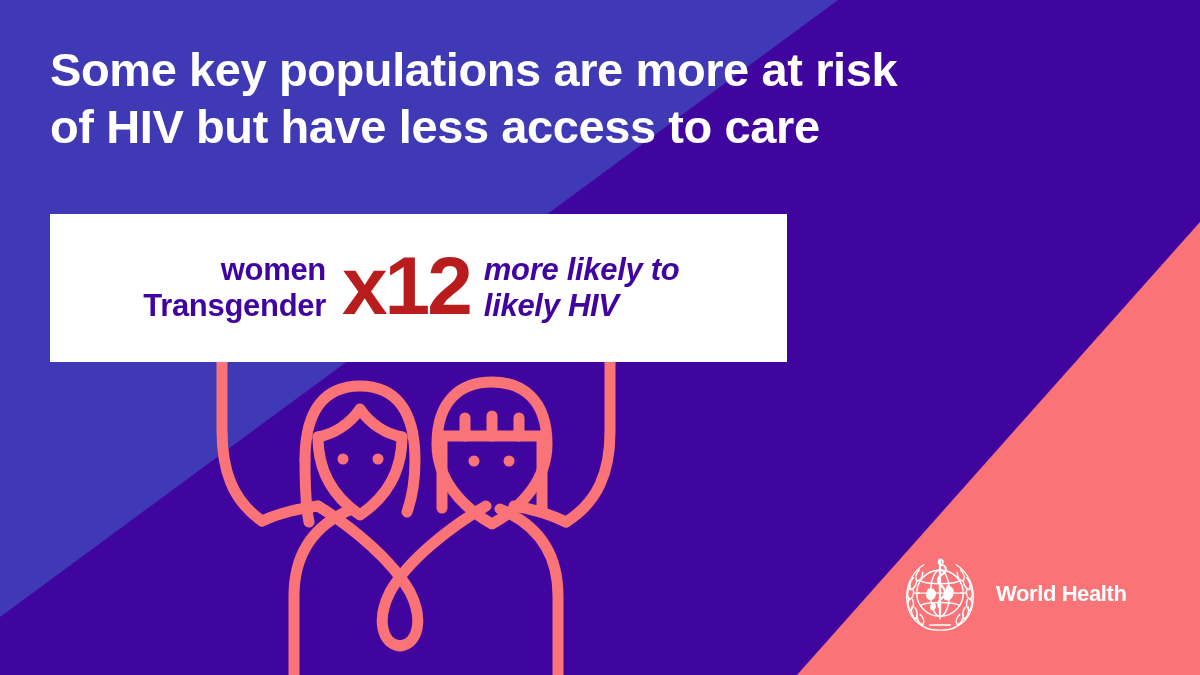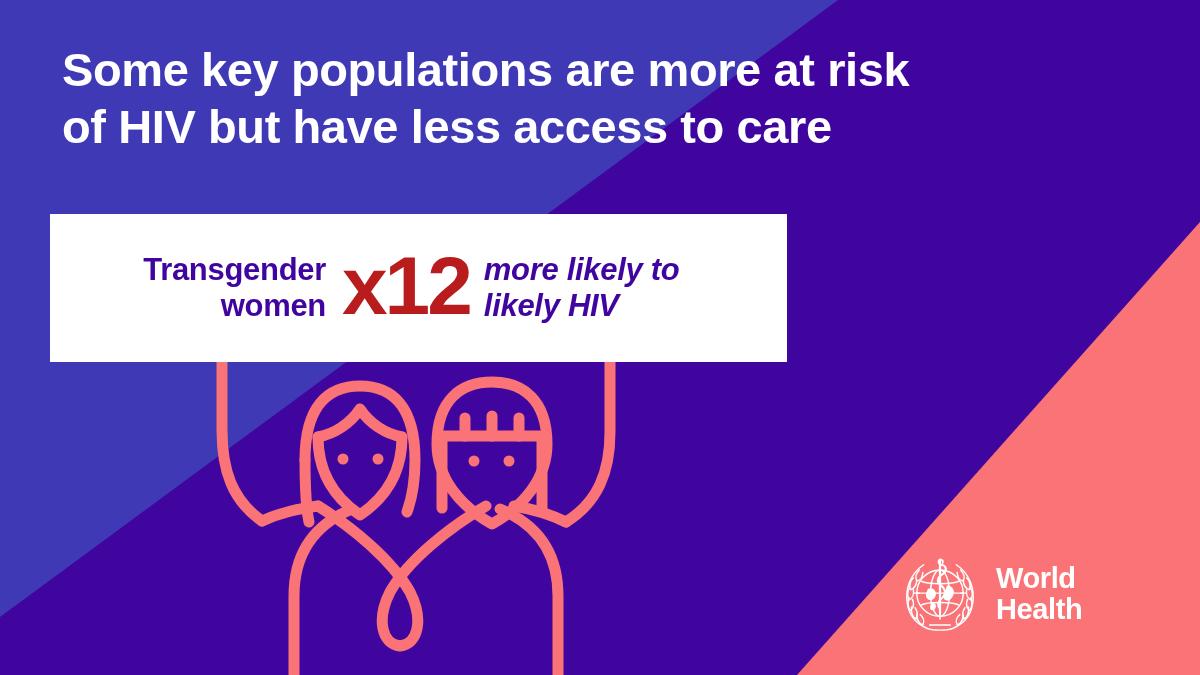--- a/index.html
+++ b/index.html
@@ -35,21 +35,21 @@
     top: 42px;
     width: 1060px;
     z-index: 6;
     color: #FFFFFF;
     font-family: "Liberation Sans", sans-serif;
     font-weight: bold;
     font-size: 47px;
     line-height: 1.21;
     letter-spacing: -0.4px;
   }
-  .headline .hl-line { display: block; white-space: nowrap; margin-left: 12px; }
+  .headline .hl-line { display: block; white-space: nowrap; }
 
   
   .figures {
     position: absolute;
     left: 0;
     top: 0;
     width: 1200px;
     height: 675px;
     z-index: 4;
   }
@@ -111,21 +111,21 @@
     z-index: 8;
     display: flex;
     align-items: center;
     gap: 13px;
   }
   .who-emblem { flex: 0 0 auto; width: 86px; height: 86px; }
   .who-wordmark {
     color: #FFFFFF;
     font-family: "Liberation Sans", sans-serif;
     font-weight: bold;
-    font-size: 29px;
+    font-size: 22px;
     line-height: 1.07;
     letter-spacing: -0.4px;
   }
   .who-wordmark span { display: block; }
 </style>
 </head>
 <body>
 
 <div class="canvas">
 
@@ -182,22 +182,22 @@
     </g>
   </svg>
 
   <div class="headline">
     <span class="hl-line">Some key populations are more at risk</span>
     <span class="hl-line">of HIV but have less access to care</span>
   </div>
 
   <div class="stat-card">
     <div class="stat-left">
+      <span>women</span>
       <span>Transgender</span>
-      <span>women</span>
     </div>
     <div class="stat-number">x12</div>
     <div class="stat-right">
       <span>more likely to</span>
       <span>likely HIV</span>
     </div>
   </div>
 
   <div class="who-logo">
     <svg class="who-emblem" viewBox="0 0 100 100" aria-hidden="true">

